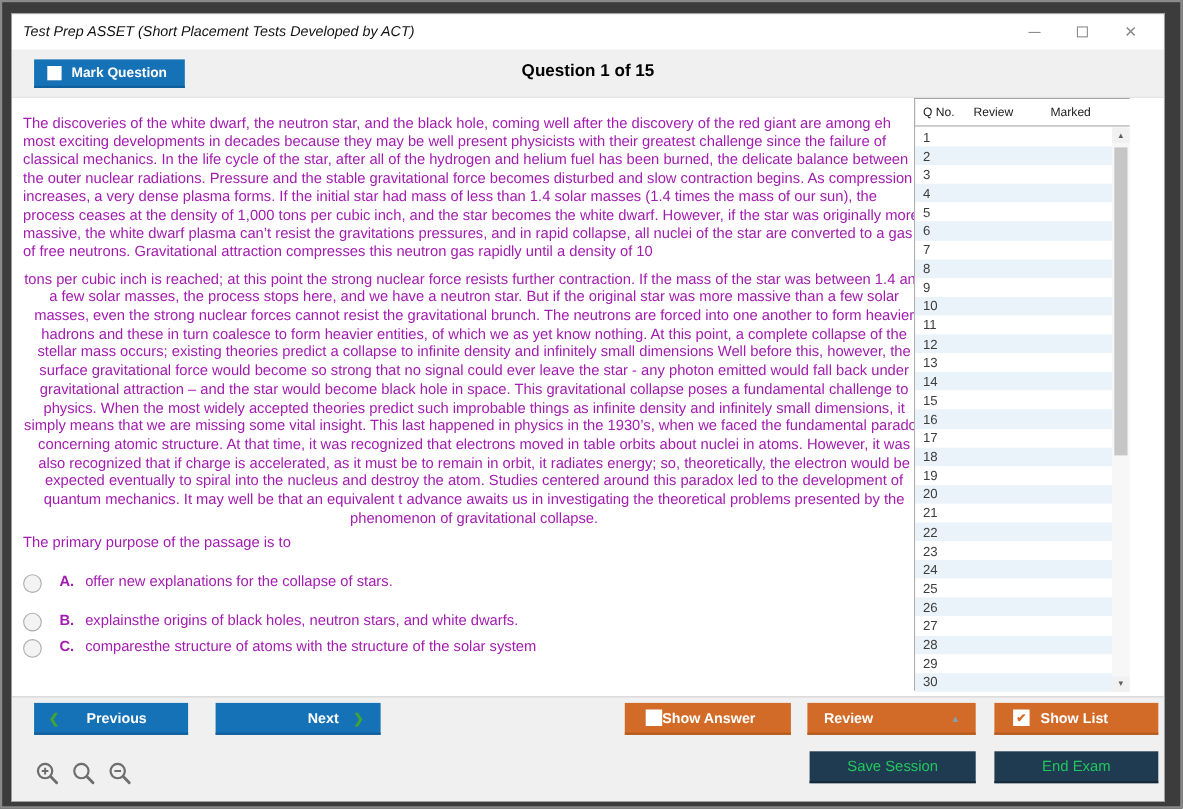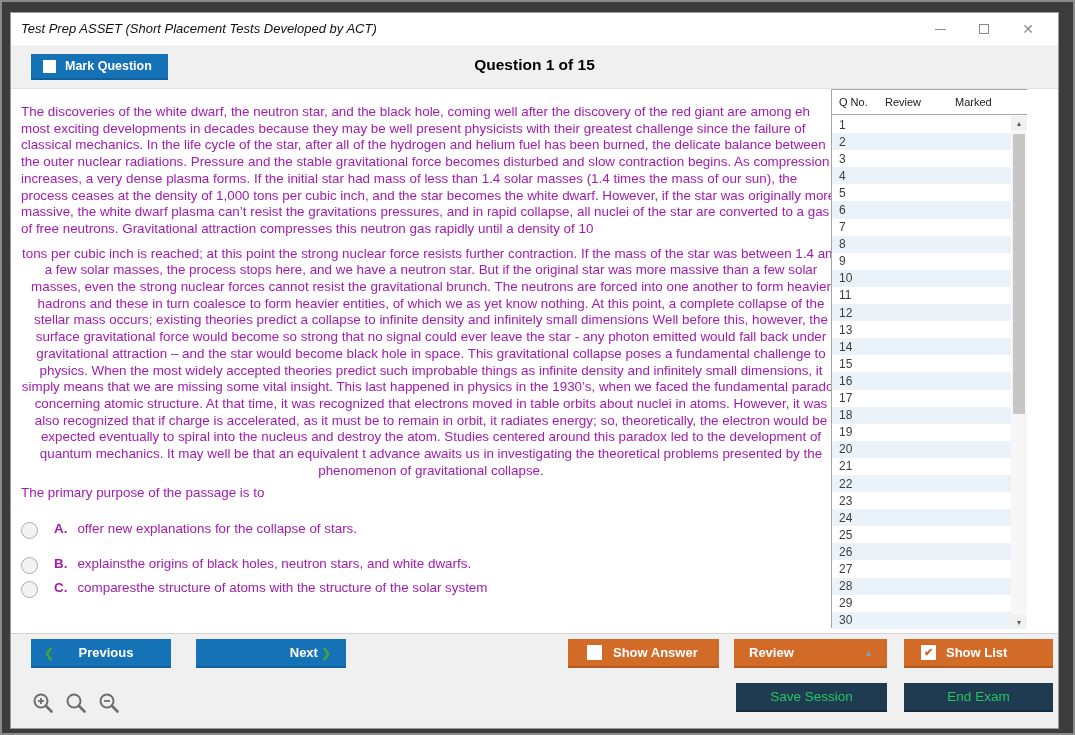--- a/index.html
+++ b/index.html
@@ -54,22 +54,22 @@
 
   
   .bottombar { position:absolute; left:0; top:620px; width:100%; height:97px; background:#f0f0f0; border-top:1px solid #d2d2d2; }
   .btn { position:absolute; height:29px; border:none; display:flex; align-items:center; font-family:"Liberation Sans", sans-serif; cursor:default; }
   .btn-blue { background:#1572b6; border-bottom:2px solid #0f5f9c; color:#fff; font-weight:bold; font-size:13px; }
   .btn-orange { background:#d26b28; border-bottom:2px solid #b55a1f; color:#fff; font-weight:bold; font-size:13px; }
   .btn-navy { background:#1f3b51; border-bottom:2px solid #152b3c; color:#22c55e; font-size:13.5px; justify-content:center; }
   .chev { color:#3fa435; font-size:12px; font-weight:bold; }
   .prev-btn { left:20px; top:5px; width:140px; padding-left:13px; gap:0; }
   .prev-btn .lbl { flex:1; text-align:center; padding-right:13px; }
-  .next-btn { left:185px; top:5px; width:150px; justify-content:flex-end; padding-right:15px; gap:3px; }
-  .show-answer-btn { left:557px; top:5px; width:151px; padding-left:19px; gap:11px; }
+  .next-btn { left:185px; top:5px; width:150px; justify-content:flex-end; padding-right:15px; gap:13px; }
+  .show-answer-btn { left:557px; top:5px; width:151px; padding-left:19px; }
   .review-btn { left:723px; top:5px; width:153px; padding-left:15px; }
   .review-caret { margin-left:auto; padding-right:14px; color:#8d9cab; font-size:9px; }
   .show-list-btn { left:893px; top:5px; width:149px; padding-left:17px; gap:10px; }
   .cb { width:15px; height:15px; background:#fff; display:flex; align-items:center; justify-content:center; font-size:11px; color:#d26b28; font-weight:bold; }
   .save-btn { left:725px; top:49px; width:151px; }
   .end-btn { left:893px; top:49px; width:149px; }
   .magnifiers { position:absolute; left:20px; top:57px; display:flex; gap:9px; }
   .mag-btn { background:none; border:none; padding:0; cursor:default; }
 </style>
 </head>

